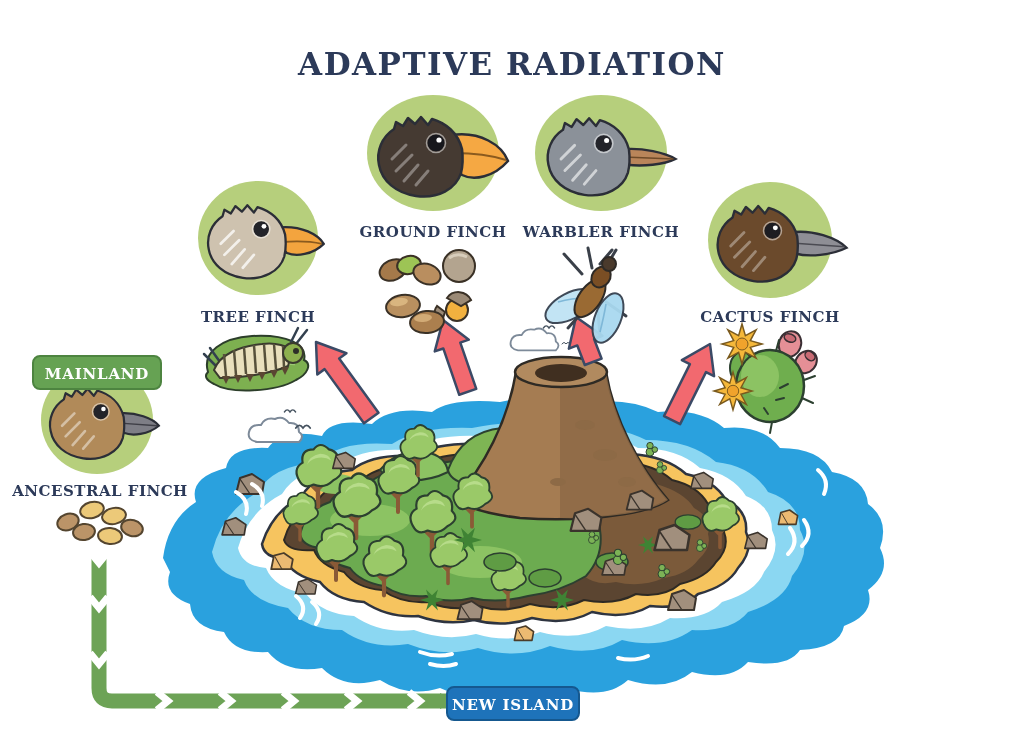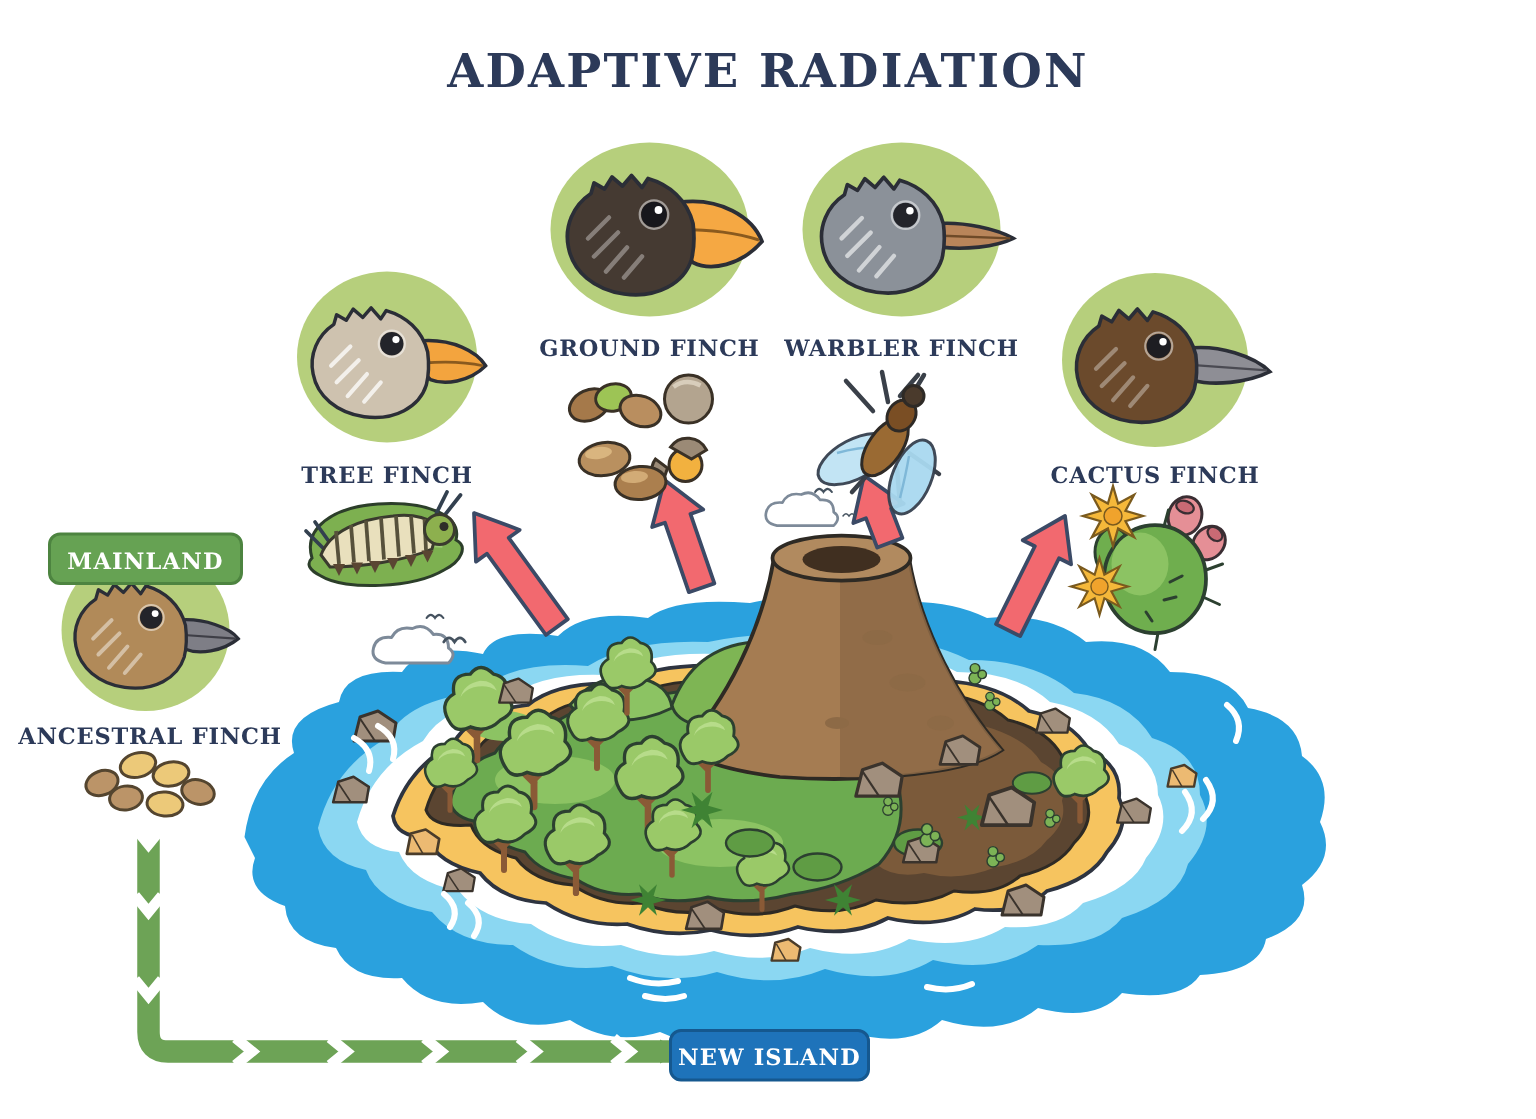--- a/index.html
+++ b/index.html
@@ -1,18 +1,18 @@
 <!DOCTYPE html>
 <html><head>
 <meta charset="utf-8">
 <style>
   html,body{margin:0;padding:0;background:#ffffff;}
   .canvas{position:relative;width:1024px;height:746px;background:#ffffff;overflow:hidden;
           font-family:"DejaVu Serif", serif;}
-  .title{position:absolute;top:30px;left:0;width:100%;margin:0;text-align:center;
+  .title{position:absolute;top:46px;left:0;width:100%;margin:0;text-align:center;
          font-size:31px;font-weight:bold;letter-spacing:1.5px;color:#2c3a59;}
   svg{position:absolute;top:0;left:0;}
   text{font-family:"DejaVu Serif", serif;font-weight:bold;}
   .species-label{font-size:15px;letter-spacing:.5px;fill:#2c3a59;}
   .badge-label{font-size:15px;letter-spacing:.8px;fill:#ffffff;}
 </style>
 </head>
 <body>
 
 <div class="canvas">

